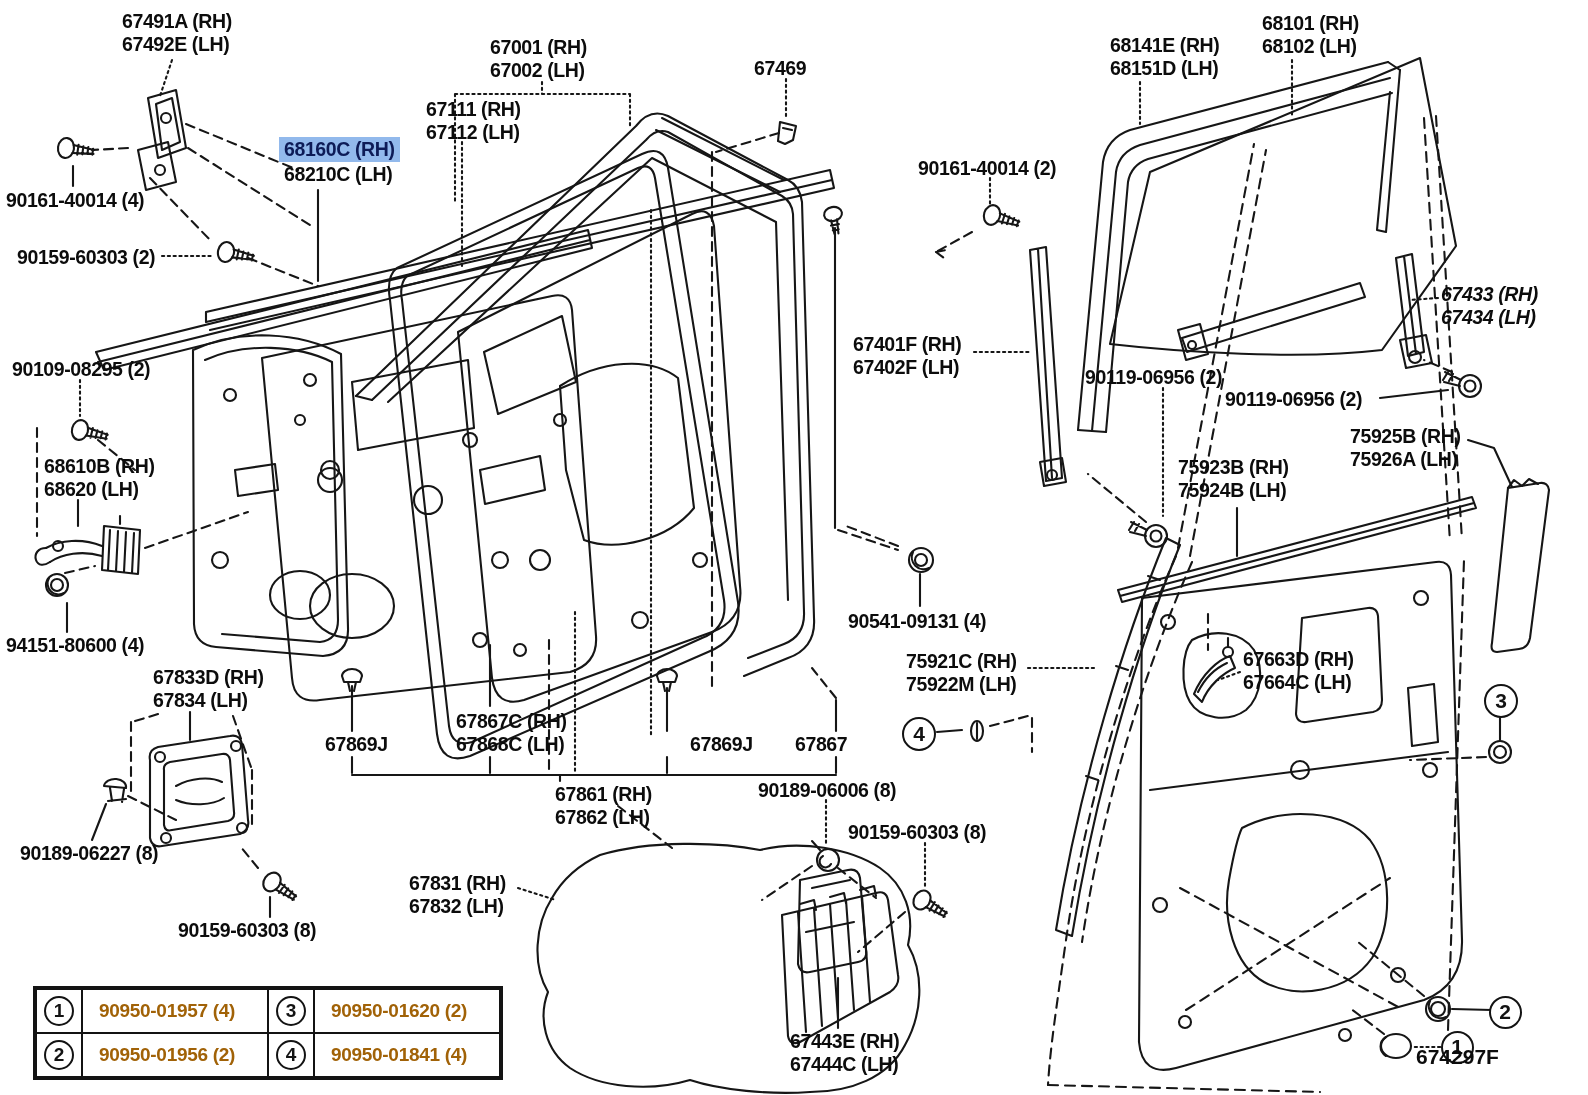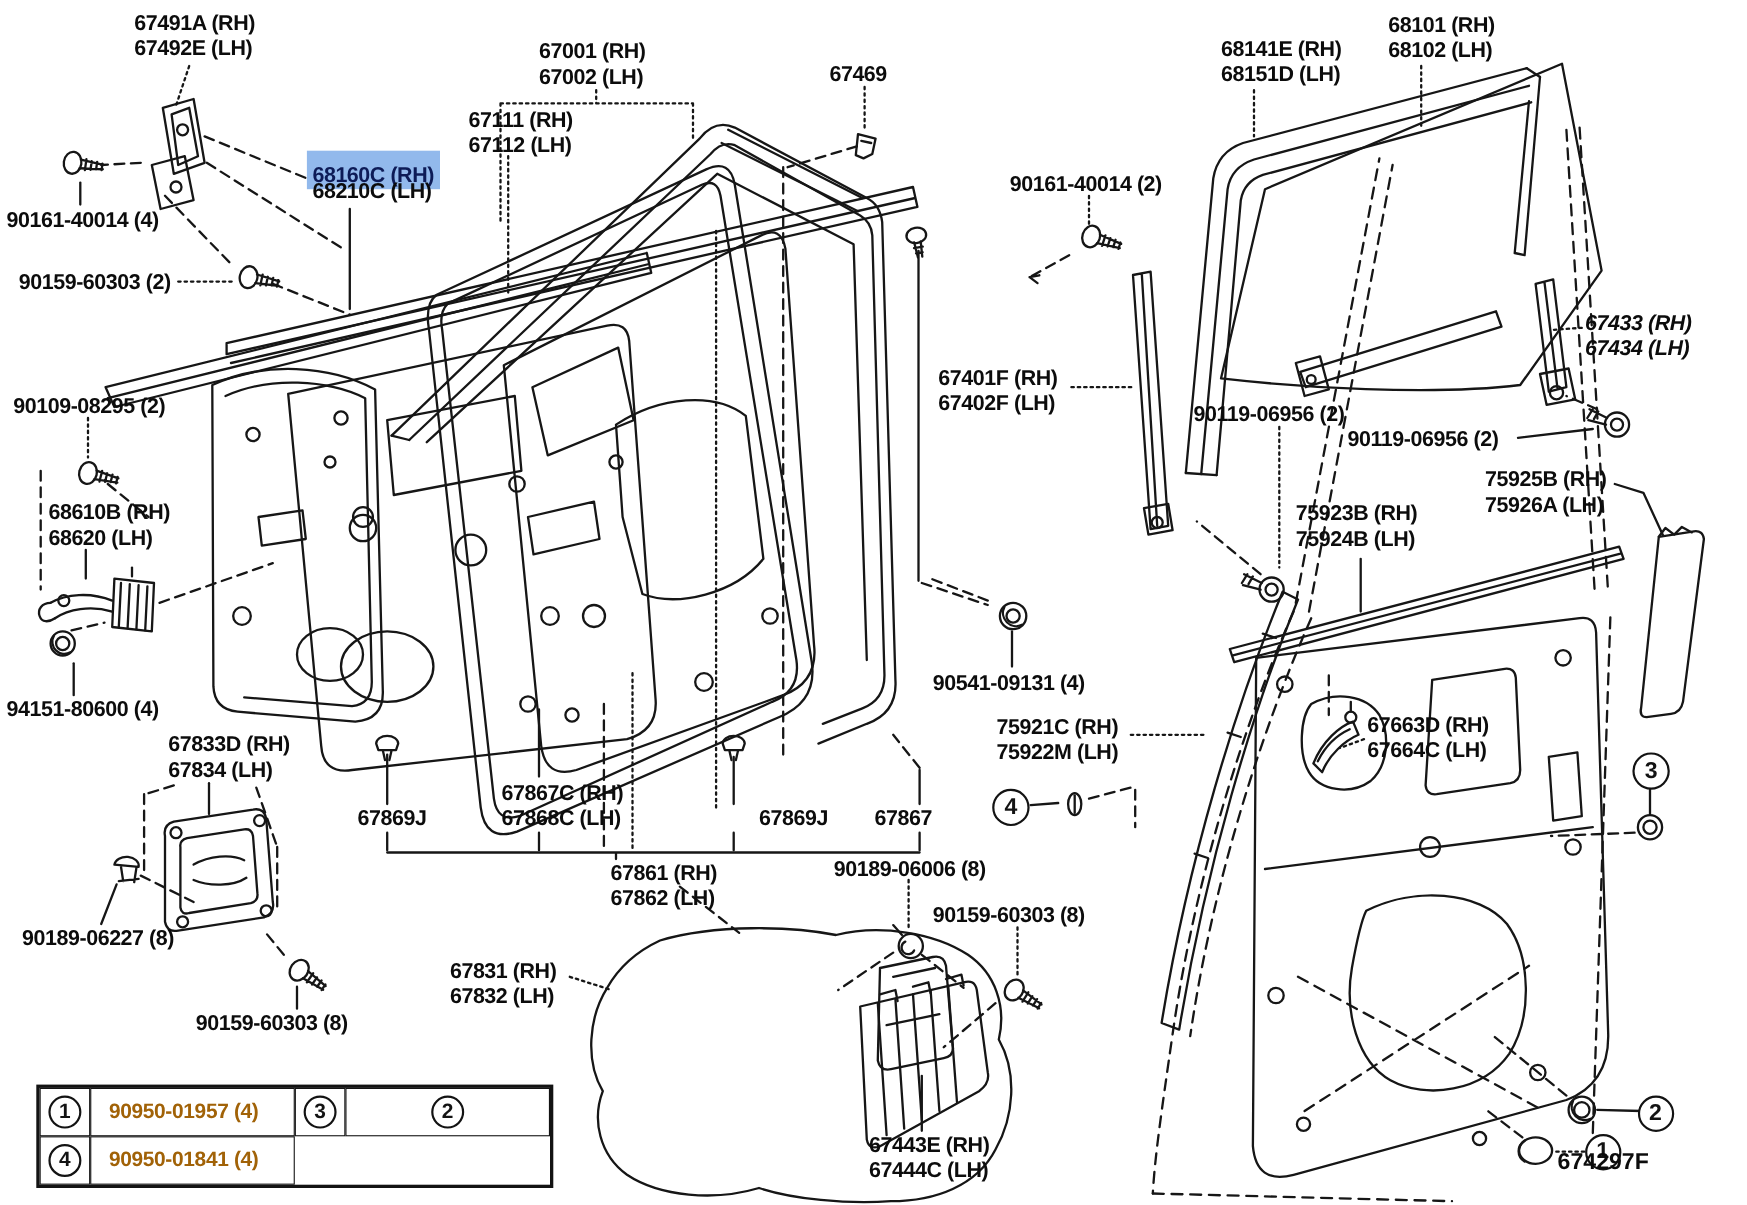--- a/index.html
+++ b/index.html
@@ -1,21 +1,21 @@
 <!DOCTYPE html>
 <html><head>
 <meta charset="utf-8">
 <style>
   html,body{margin:0;padding:0;background:#ffffff;}
   .canvas{position:relative;width:1588px;height:1095px;background:#fff;
           font-family:"Liberation Sans",sans-serif;overflow:hidden;}
   .art{position:absolute;left:0;top:0;}
   .plabel{position:absolute;font-weight:700;font-size:19.5px;line-height:23px;
           letter-spacing:-0.4px;color:#0c0c0c;white-space:pre;}
-  .plabel.hl{color:#0d1b57;padding:11px 6px 1px 5px;}
+  .plabel.hl{color:#0d1b57;padding:1px 6px 1px 5px;}
   .marker{position:absolute;border:2.6px solid #131313;border-radius:50%;
           display:flex;align-items:center;justify-content:center;
           font-weight:700;font-size:21px;color:#131313;background:#fff;box-sizing:border-box;}
   .ref-table{position:absolute;border:3px solid #131313;display:grid;background:#fff;}
   .cell{border:1.5px solid #131313;display:flex;align-items:center;box-sizing:border-box;}
   .cell.num{justify-content:center;}
   .circ{width:30px;height:30px;border:2.4px solid #131313;border-radius:50%;
         display:flex;align-items:center;justify-content:center;
         font-size:19px;font-weight:700;color:#131313;box-sizing:border-box;}
   .cell.part{font-weight:700;font-size:19px;letter-spacing:-0.3px;padding-left:16px;color:#a16207;}
@@ -425,23 +425,25 @@
     </div>
 
 <div class="ref-table" id="ref-table" style="left:33px;top:986px;width:464px;height:88px;grid-template-columns:46px 186px 46px 186px;grid-template-rows:44px 44px;">
       <div class="cell num">
         <span class="circ">1</span>
       </div>
       <div class="cell part">90950-01957 (4)</div>
       <div class="cell num">
         <span class="circ">3</span>
       </div>
+      <div class="cell part">90950-01620 (2)</div>
       <div class="cell num">
         <span class="circ">2</span>
       </div>
+      <div class="cell part">90950-01956 (2)</div>
       <div class="cell num">
         <span class="circ">4</span>
       </div>
       <div class="cell part">90950-01841 (4)</div>
     </div>
 
 <div class="diagram-code" style="left:1416px;top:1045px;">674297F</div>
 
 </div>
 

